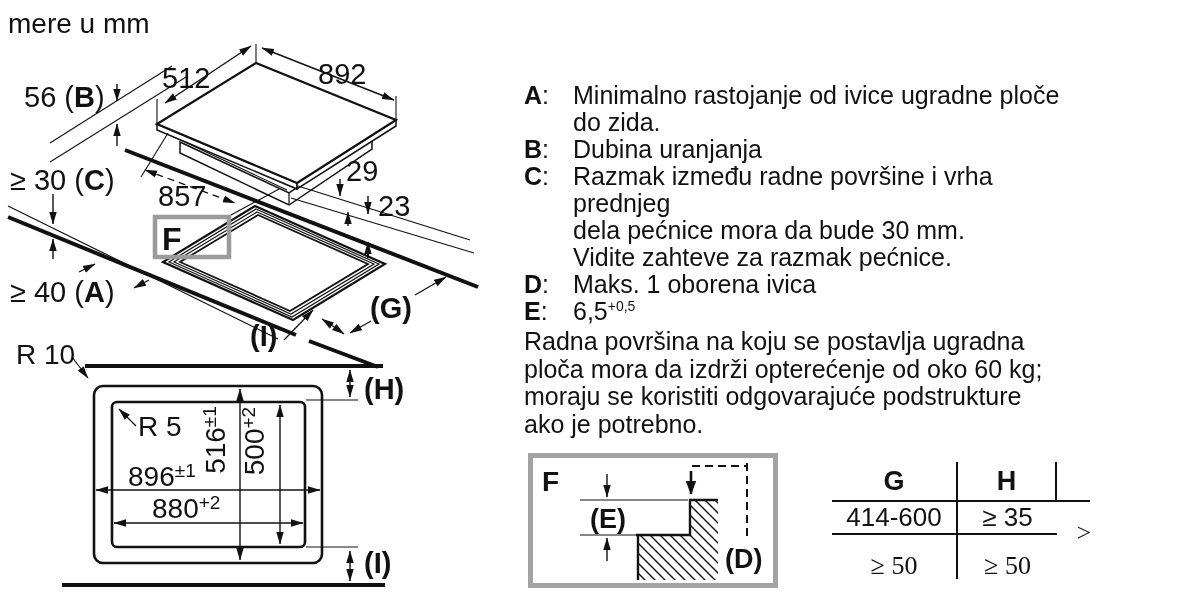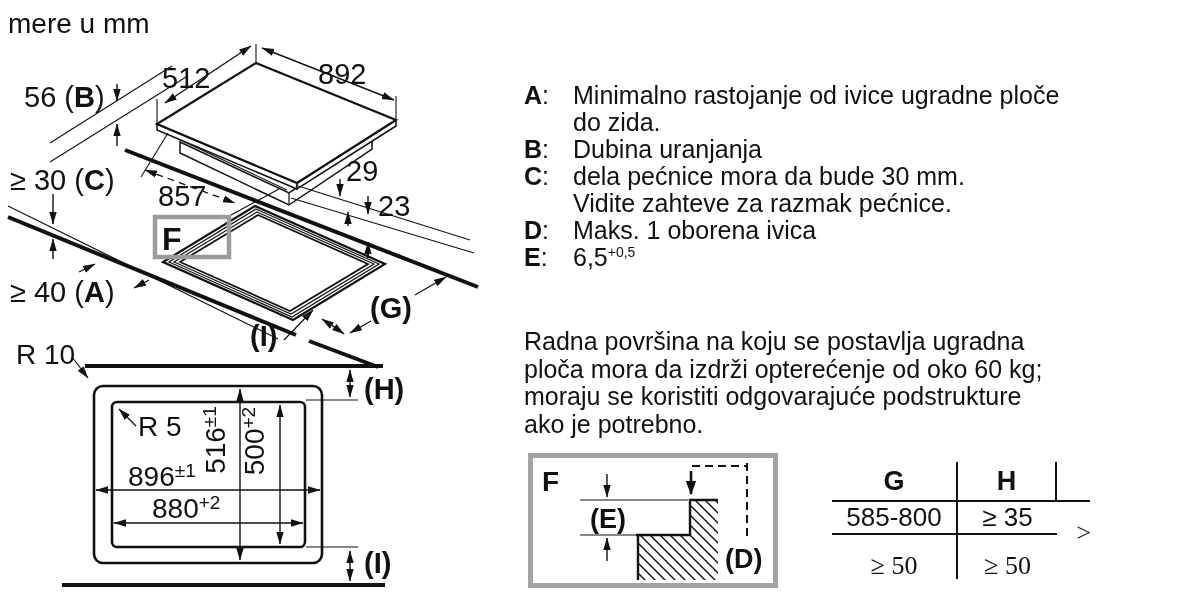--- a/index.html
+++ b/index.html
@@ -190,20 +190,21 @@
     </div>
     <div class="legend-item">
       <span class="legend-key"><b>B</b><span>:</span></span>
       <span class="legend-lines">
         <div>Dubina uranjanja</div>
       </span>
     </div>
     <div class="legend-item">
       <span class="legend-key"><b>C</b><span>:</span></span>
       <span class="legend-lines">
+        <div>Razmak između radne površine i vrha prednjeg</div>
         <div>dela pećnice mora da bude 30 mm.</div>
         <div>Vidite zahteve za razmak pećnice.</div>
       </span>
     </div>
     <div class="legend-item">
       <span class="legend-key"><b>D</b><span>:</span></span>
       <span class="legend-lines">
         <div>Maks. 1 oborena ivica</div>
       </span>
     </div>
@@ -248,21 +249,21 @@
       <line x1="159" y1="8" x2="214" y2="8" stroke="#111" stroke-width="2" stroke-dasharray="8 5"></line>
       <text x="192" y="110" font-size="27" font-weight="bold">(D)</text>
     </svg>
   </div>
 
   <div class="gh-table">
     <div class="gh-cell gh-head col-a row-head">G</div>
     <div class="gh-cell gh-head col-b row-head">H</div>
     <div class="gh-cell gh-head row-head">I</div>
 
-    <div class="gh-cell col-a row-1">585-800</div>
+    <div class="gh-cell col-a row-1">414-600</div>
     <div class="gh-cell row-1">≥ 35</div>
 
     <div class="gh-cell col-a row-2">&gt; 600</div>
     <div class="gh-cell col-b row-2">≥ 50</div>
     <div class="gh-cell row-2">≥ 50</div>
   </div>
 
 </div>
 
 </body></html>

